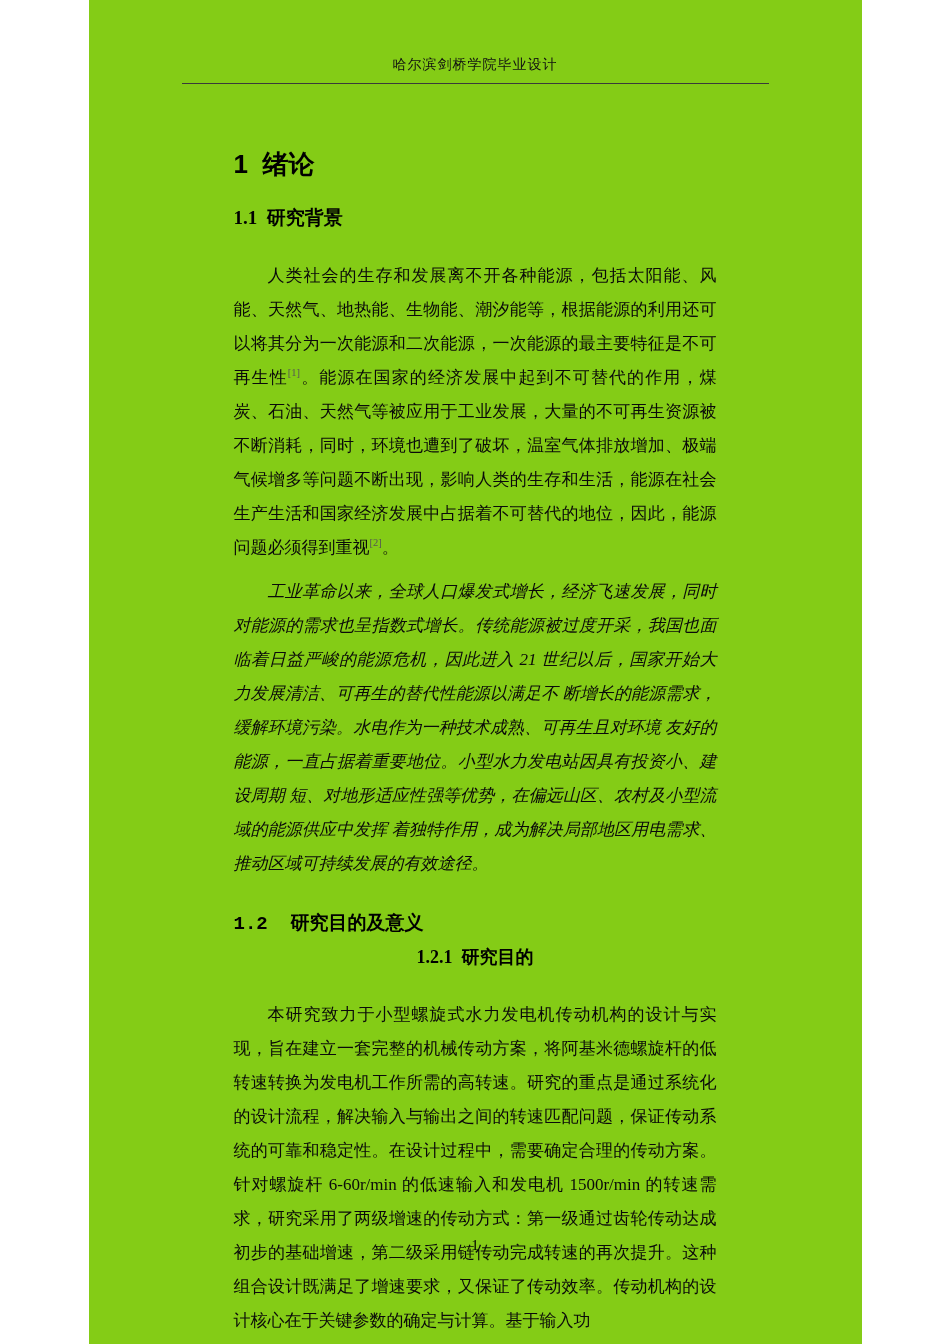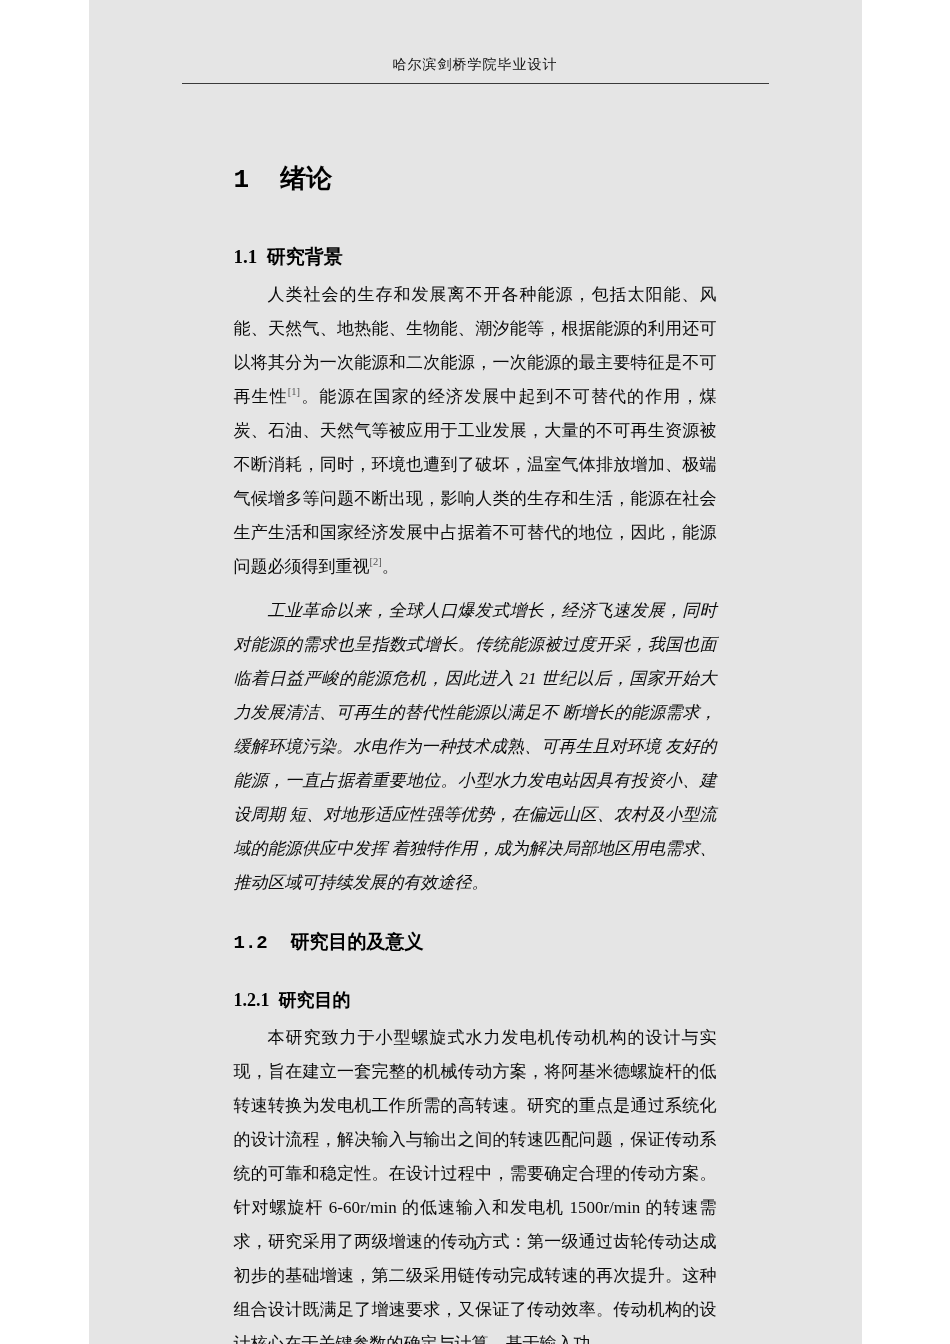--- a/index.html
+++ b/index.html
@@ -1,21 +1,21 @@
 <!DOCTYPE html>
 <html><head>
 <meta charset="utf-8">
 <style>
   * { margin: 0; padding: 0; box-sizing: border-box; }
   html, body { background: #ffffff; }
   .page {
     width: 773px;
     height: 1344px;
     margin: 0 auto;
-    background: #e5e5e5;
+    background: #84cc16;
     position: relative;
     overflow: hidden;
     color: #000000;
     font-family: "Liberation Serif", serif;
   }
   .page-header {
     margin: 0 93px;
     padding-top: 56px;
   }
   .header-text {
@@ -26,47 +26,48 @@
     letter-spacing: 1px;
   }
   .header-rule {
     border-bottom: 1px solid #3a3a3a;
     height: 0;
   }
   .content {
     margin: 0 145px;
   }
   .chapter-heading {
-    margin-top: 78px;
+    margin-top: 62px;
     font-size: 26px;
     font-weight: bold;
     line-height: 36px;
     white-space: pre-wrap;
-    font-family: Liberation Mono, monospace;
+    font-family: Liberation Sans, sans-serif;
   }
   .section-heading {
-    margin-top: 46px;
+    margin-top: 23px;
     font-size: 19px;
     font-weight: bold;
     line-height: 26px;
     white-space: pre-wrap;
   }
   .section-heading.second {
     margin-top: 30px;
     font-family: Liberation Mono, monospace;
   }
   .subsection-heading {
-    margin-top: 32px;
+    margin-top: 8px;
     font-size: 18px;
     font-weight: bold;
     line-height: 25px;
     white-space: pre-wrap;
+    text-align: center;
   }
   .para {
-    margin-top: 8px;
+    margin-top: 28px;
     font-size: 17px;
     line-height: 34px;
     text-align: justify;
     text-indent: 2em;
     color: #0a0a0a;
   }
   .para + .para {
     margin-top: 10px;
     font-style: italic;
   }

